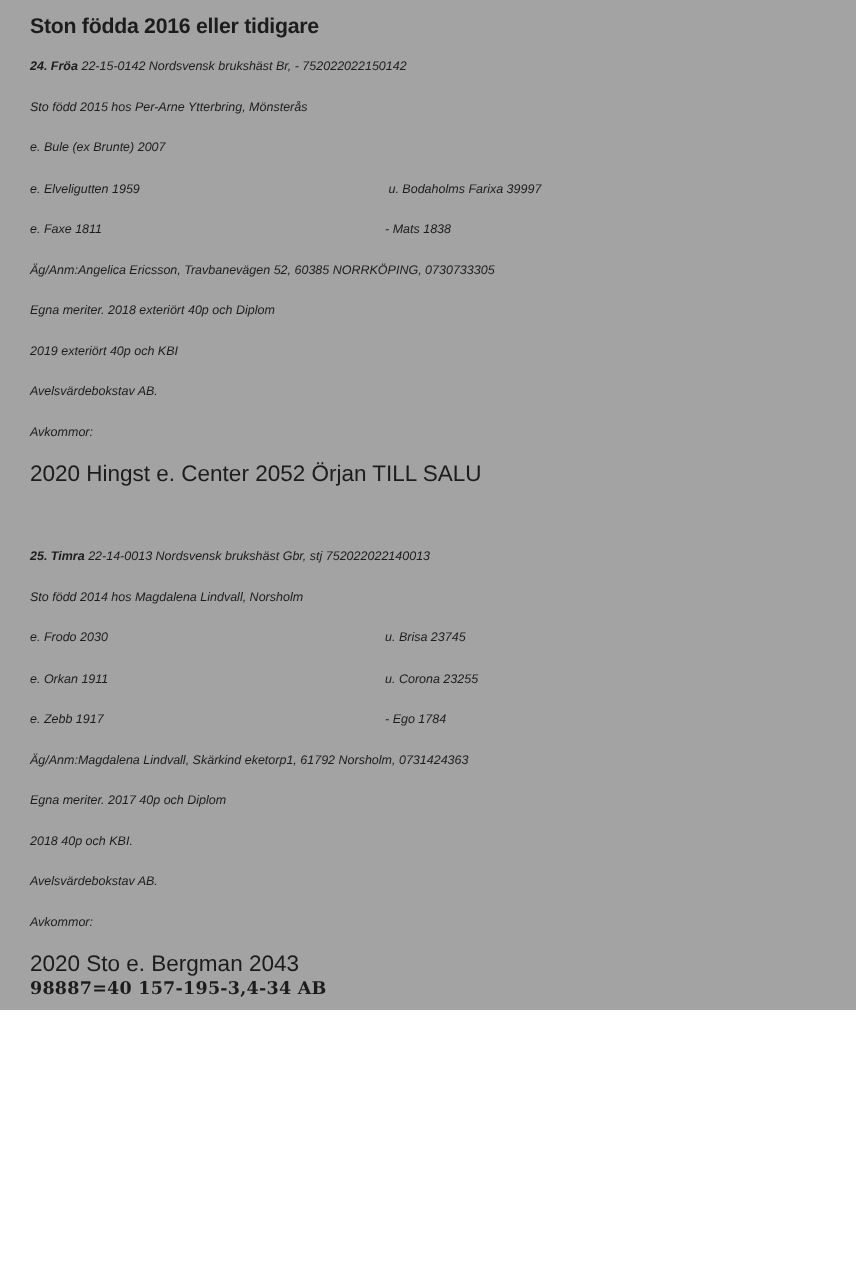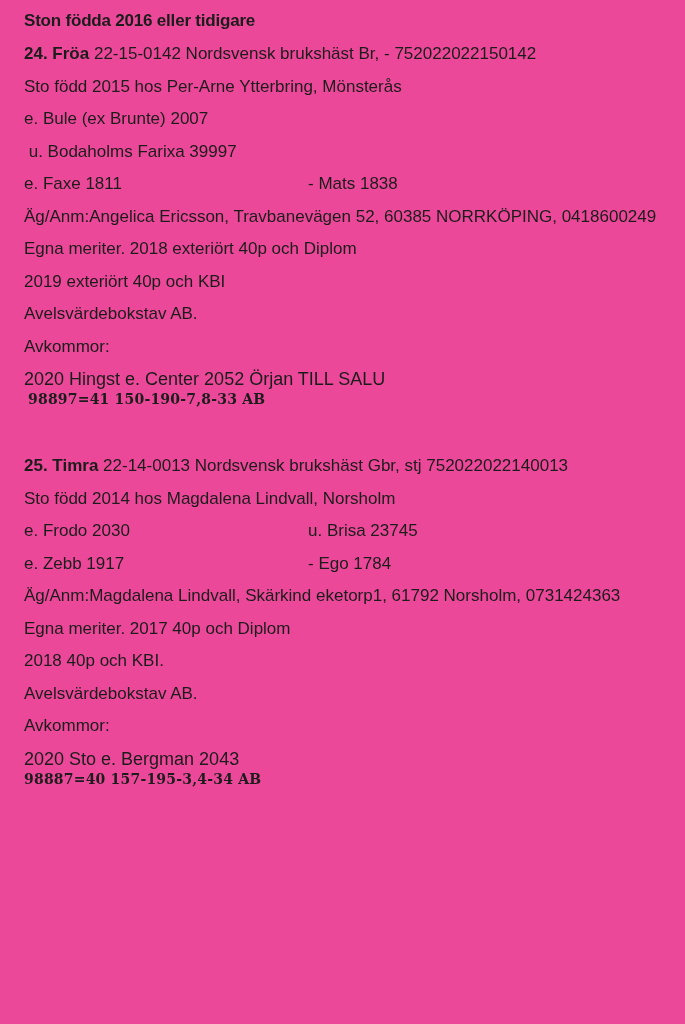--- a/index.html
+++ b/index.html
@@ -6,36 +6,37 @@
   html, body { background: #ffffff; }
   body {
     width: 685px;
     height: 1024px;
     font-family: "Liberation Sans", sans-serif;
     color: #1c1c1c;
     overflow: hidden;
   }
   .page {
     width: 685px;
-    height: 1024px;
-    background: #ec4899;
+    height: 808px;
+    background: #a3a3a3;
     padding: 9px 24px 0 24px;
   }
   .title {
     font-size: 17px;
     line-height: 23px;
     font-weight: 700;
     letter-spacing: -0.2px;
     margin-bottom: 12px;
   }
   .line {
-    font-size: 17px;
+    font-size: 10px;
     line-height: 20px;
     margin-bottom: 12.5px;
     white-space: pre-wrap;
+    font-style: italic;
   }
   .bold { font-weight: 700; }
   .ped-row { display: flex; }
   .ped-left {
     flex: 0 0 284px;
     width: 284px;
   }
   .ped-right { white-space: pre; }
   .offspring-block p { margin: 0; }
   .offspring-line {
@@ -63,50 +64,54 @@
 
   <section class="entry">
     <p class="line"><span class="bold">24. Fröa</span> <span>22-15-0142 Nordsvensk brukshäst Br, - 752022022150142</span></p>
 
     <p class="line">Sto född 2015 hos Per-Arne Ytterbring, Mönsterås</p>
 
     <div class="line ped-row">
       <span class="ped-left">e. Bule (ex Brunte) 2007</span>
     </div>
     <div class="line ped-row">
+      <span class="ped-left">e. Elveligutten 1959</span>
       <span class="ped-right"> u. Bodaholms Farixa 39997</span>
     </div>
     <div class="line ped-row">
       <span class="ped-left">e. Faxe 1811</span>
       <span class="ped-right">- Mats 1838</span>
     </div>
 
-    <p class="line">Äg/Anm:Angelica Ericsson, Travbanevägen 52, 60385 NORRKÖPING, 0418600249</p>
+    <p class="line">Äg/Anm:Angelica Ericsson, Travbanevägen 52, 60385 NORRKÖPING, 0730733305</p>
 
     <p class="line">Egna meriter. 2018 exteriört 40p och Diplom</p>
     <p class="line">2019 exteriört 40p och KBI</p>
 
     <p class="line">Avelsvärdebokstav AB.</p>
 
     <p class="line">Avkommor:</p>
 
     <div class="offspring-block entry-gap">
       <p class="offspring-line">2020 Hingst e. Center 2052 Örjan TILL SALU</p>
-      <p class="index-line index-indent">98897=41 150-190-7,8-33 AB</p>
     </div>
   </section>
 
   <section class="entry">
     <p class="line"><span class="bold">25. Timra</span> <span>22-14-0013 Nordsvensk brukshäst Gbr, stj 752022022140013</span></p>
 
     <p class="line">Sto född 2014 hos Magdalena Lindvall, Norsholm</p>
 
     <div class="line ped-row">
       <span class="ped-left">e. Frodo 2030</span>
       <span class="ped-right">u. Brisa 23745</span>
+    </div>
+    <div class="line ped-row">
+      <span class="ped-left">e. Orkan 1911</span>
+      <span class="ped-right">u. Corona 23255</span>
     </div>
     <div class="line ped-row">
       <span class="ped-left">e. Zebb 1917</span>
       <span class="ped-right">- Ego 1784</span>
     </div>
 
     <p class="line">Äg/Anm:Magdalena Lindvall, Skärkind eketorp1, 61792 Norsholm, 0731424363</p>
 
     <p class="line">Egna meriter. 2017 40p och Diplom</p>
     <p class="line">2018 40p och KBI.</p>

